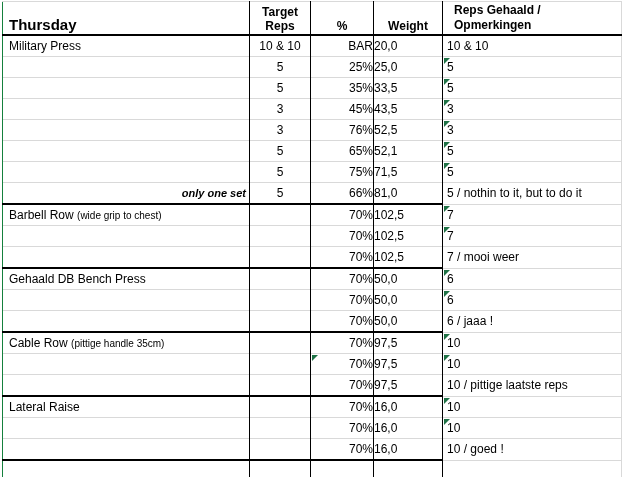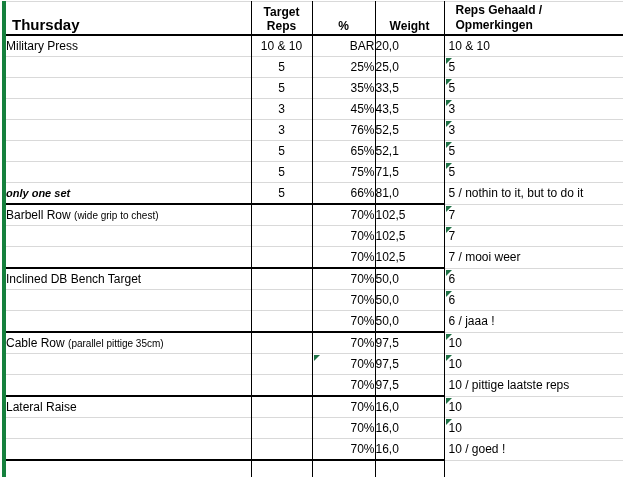--- a/index.html
+++ b/index.html
@@ -3,35 +3,35 @@
 <meta charset="utf-8">
 <style>
   html,body{margin:0;padding:0;background:#ffffff;}
   body{width:623px;height:477px;overflow:hidden;font-family:"Liberation Sans",sans-serif;color:#000;}
   .sheet{padding-top:1px;padding-left:2px;}
   table{border-collapse:collapse;table-layout:fixed;width:619px;}
   col.ca{width:247px;} col.cb{width:61px;} col.cc{width:63px;} col.cd{width:69px;} col.ce{width:179px;}
   td,th{font-size:12px;font-weight:normal;padding:0;height:20px;vertical-align:middle;
         border-top:1px solid #d9d9d9;border-right:1px solid #000;
         white-space:nowrap;overflow:hidden;}
-  td:first-child,th:first-child{border-left:4px solid #15803d;}
+  td:first-child,th:first-child{border-left:1px solid #15803d;}
   td.c-e,th.c-e{border-right:1px solid #d9d9d9;}
   
   thead th{vertical-align:bottom;font-weight:bold;border-bottom:2px solid #000;height:31px;padding-bottom:1px;}
   th.c-a{text-align:left;padding-left:6px;font-size:15px;}
   th.c-b,th.c-c,th.c-d{text-align:center;line-height:14px;}
   th.c-e{text-align:left;padding-left:11px;line-height:15px;}
   
-  td.c-a{text-align:left;padding-right:3px;}
+  td.c-a{text-align:left;padding-left:6px;padding-right:3px;}
   td.c-b{text-align:center;}
   td.c-c{text-align:right;position:relative;}
   td.c-d{padding-right:13px;}
   td.c-e{text-align:left;padding-left:4px;position:relative;}
   .ex-note{font-size:10px;}
-  td.c-a.right{padding-right:3px;margin-top:48px;}
+  td.c-a.right{text-align:right;padding-right:3px;margin-top:48px;}
   .side-note{font-weight:bold;font-style:italic;font-size:11px;}
   
   tr.sec td.c-a,tr.sec td.c-b,tr.sec td.c-c,tr.sec td.c-d{border-top:2px solid #000;}
   tr.short td{height:16px;}
   
   .tri{position:absolute;top:1px;left:1px;width:0;height:0;
        border-top:6px solid #1e7145;border-right:6px solid transparent;display:block;}
 </style>
 </head>
 <body>
@@ -138,42 +138,42 @@
           <td class="c-e"><span class="tri"></span>7</td>
         </tr>
         <tr>
           <td class="c-a"></td>
           <td class="c-b"></td>
           <td class="c-c">70%</td>
           <td class="c-d">102,5</td>
           <td class="c-e">7 / mooi weer</td>
         </tr>
         <tr class="sec">
-          <td class="c-a"><span class="ex-name">Inclined DB Bench Target</span></td>
+          <td class="c-a"><span class="ex-name">Gehaald DB Bench Press</span></td>
           <td class="c-b"></td>
           <td class="c-c">70%</td>
           <td class="c-d">50,0</td>
           <td class="c-e"><span class="tri"></span>6</td>
         </tr>
         <tr>
           <td class="c-a"></td>
           <td class="c-b"></td>
           <td class="c-c">70%</td>
           <td class="c-d">50,0</td>
           <td class="c-e"><span class="tri"></span>6</td>
         </tr>
         <tr>
           <td class="c-a"></td>
           <td class="c-b"></td>
           <td class="c-c">70%</td>
           <td class="c-d">50,0</td>
           <td class="c-e">6 / jaaa !</td>
         </tr>
         <tr class="sec">
-          <td class="c-a"><span class="ex-name">Cable Row</span> <span class="ex-note">(parallel pittige 35cm)</span></td>
+          <td class="c-a"><span class="ex-name">Cable Row</span> <span class="ex-note">(pittige handle 35cm)</span></td>
           <td class="c-b"></td>
           <td class="c-c">70%</td>
           <td class="c-d">97,5</td>
           <td class="c-e"><span class="tri"></span>10</td>
         </tr>
         <tr>
           <td class="c-a"></td>
           <td class="c-b"></td>
           <td class="c-c"><span class="tri"></span>70%</td>
           <td class="c-d">97,5</td>

